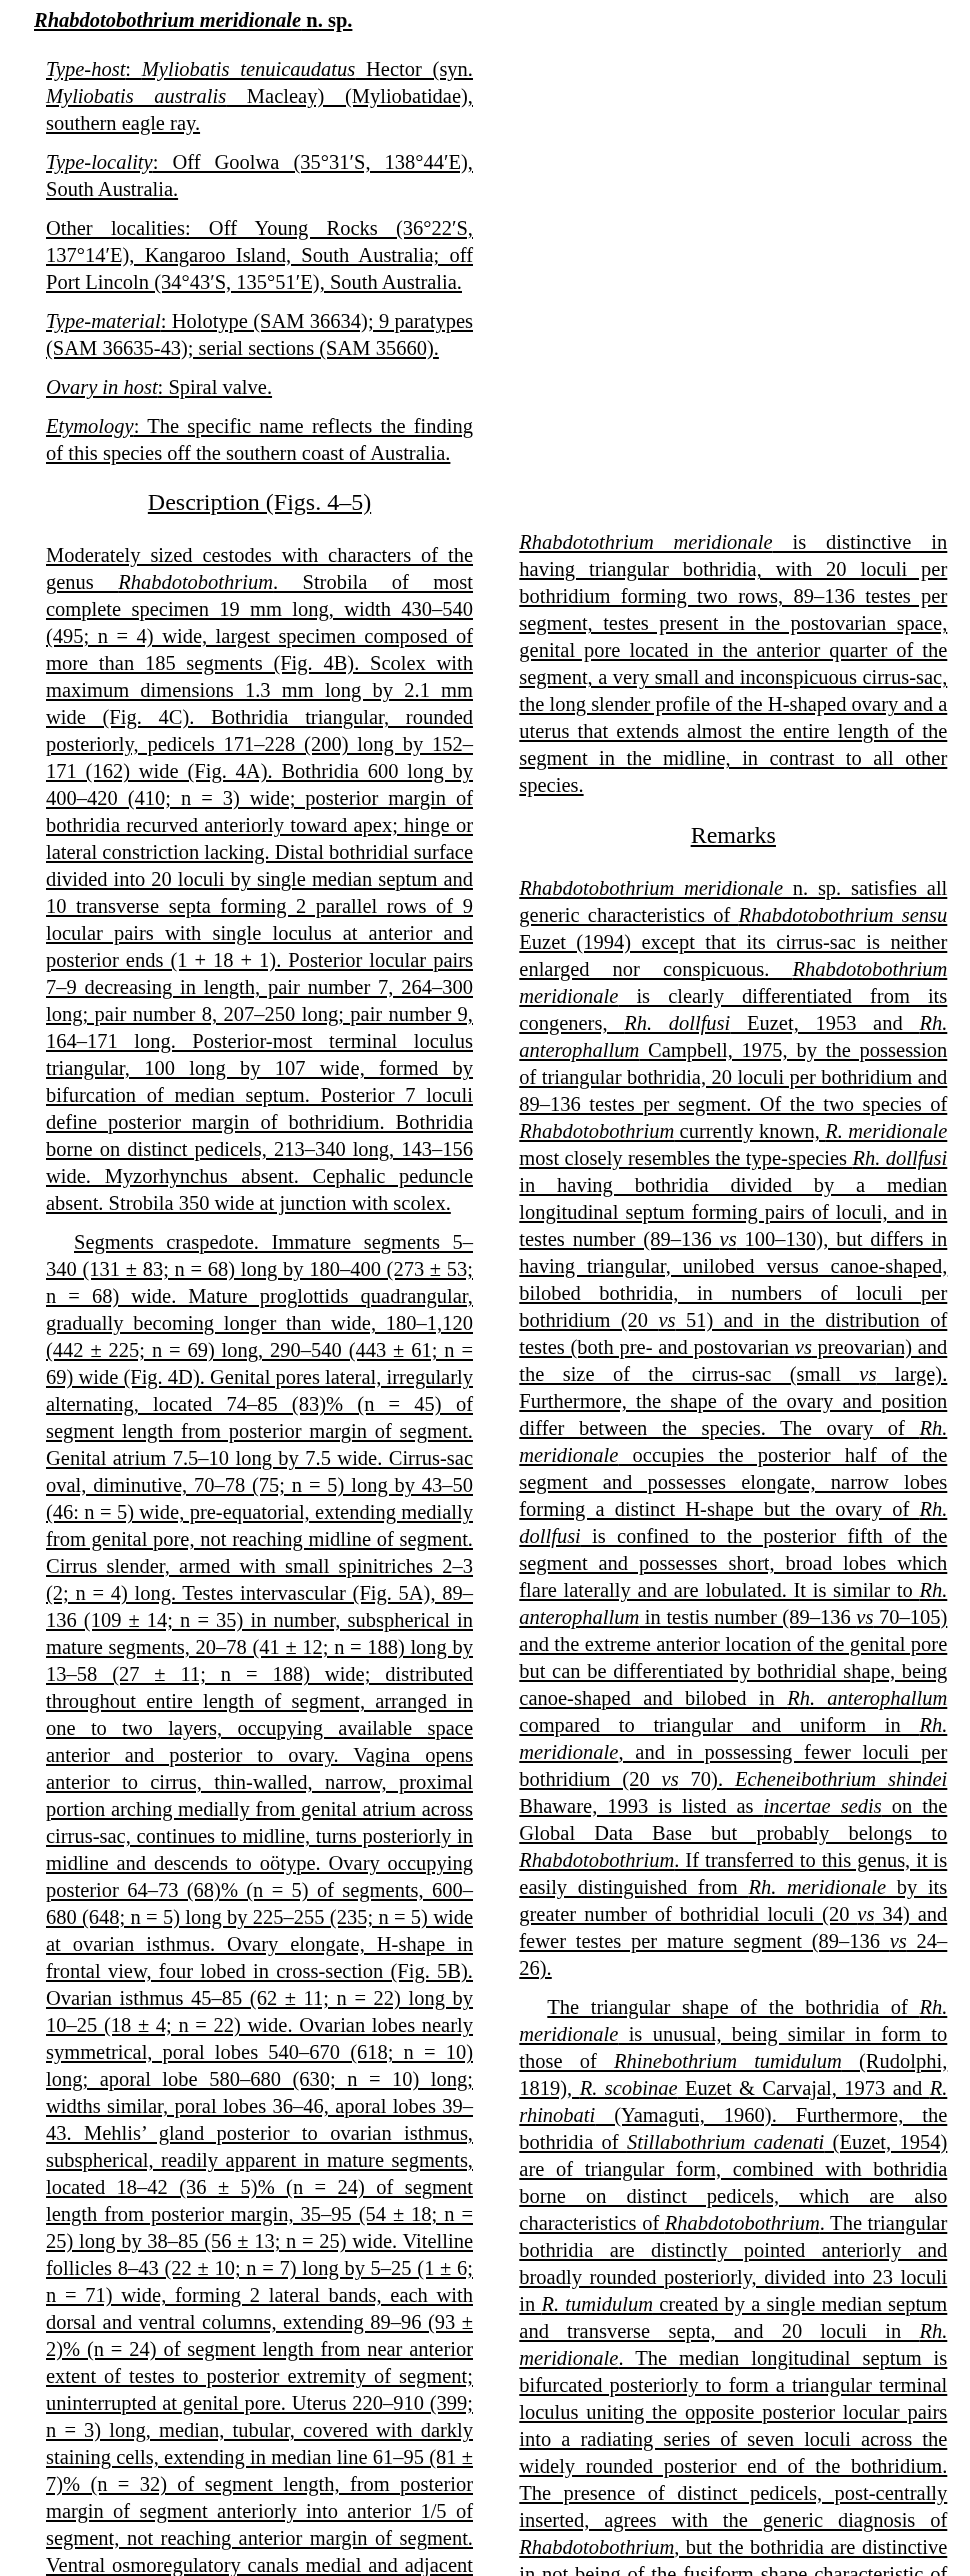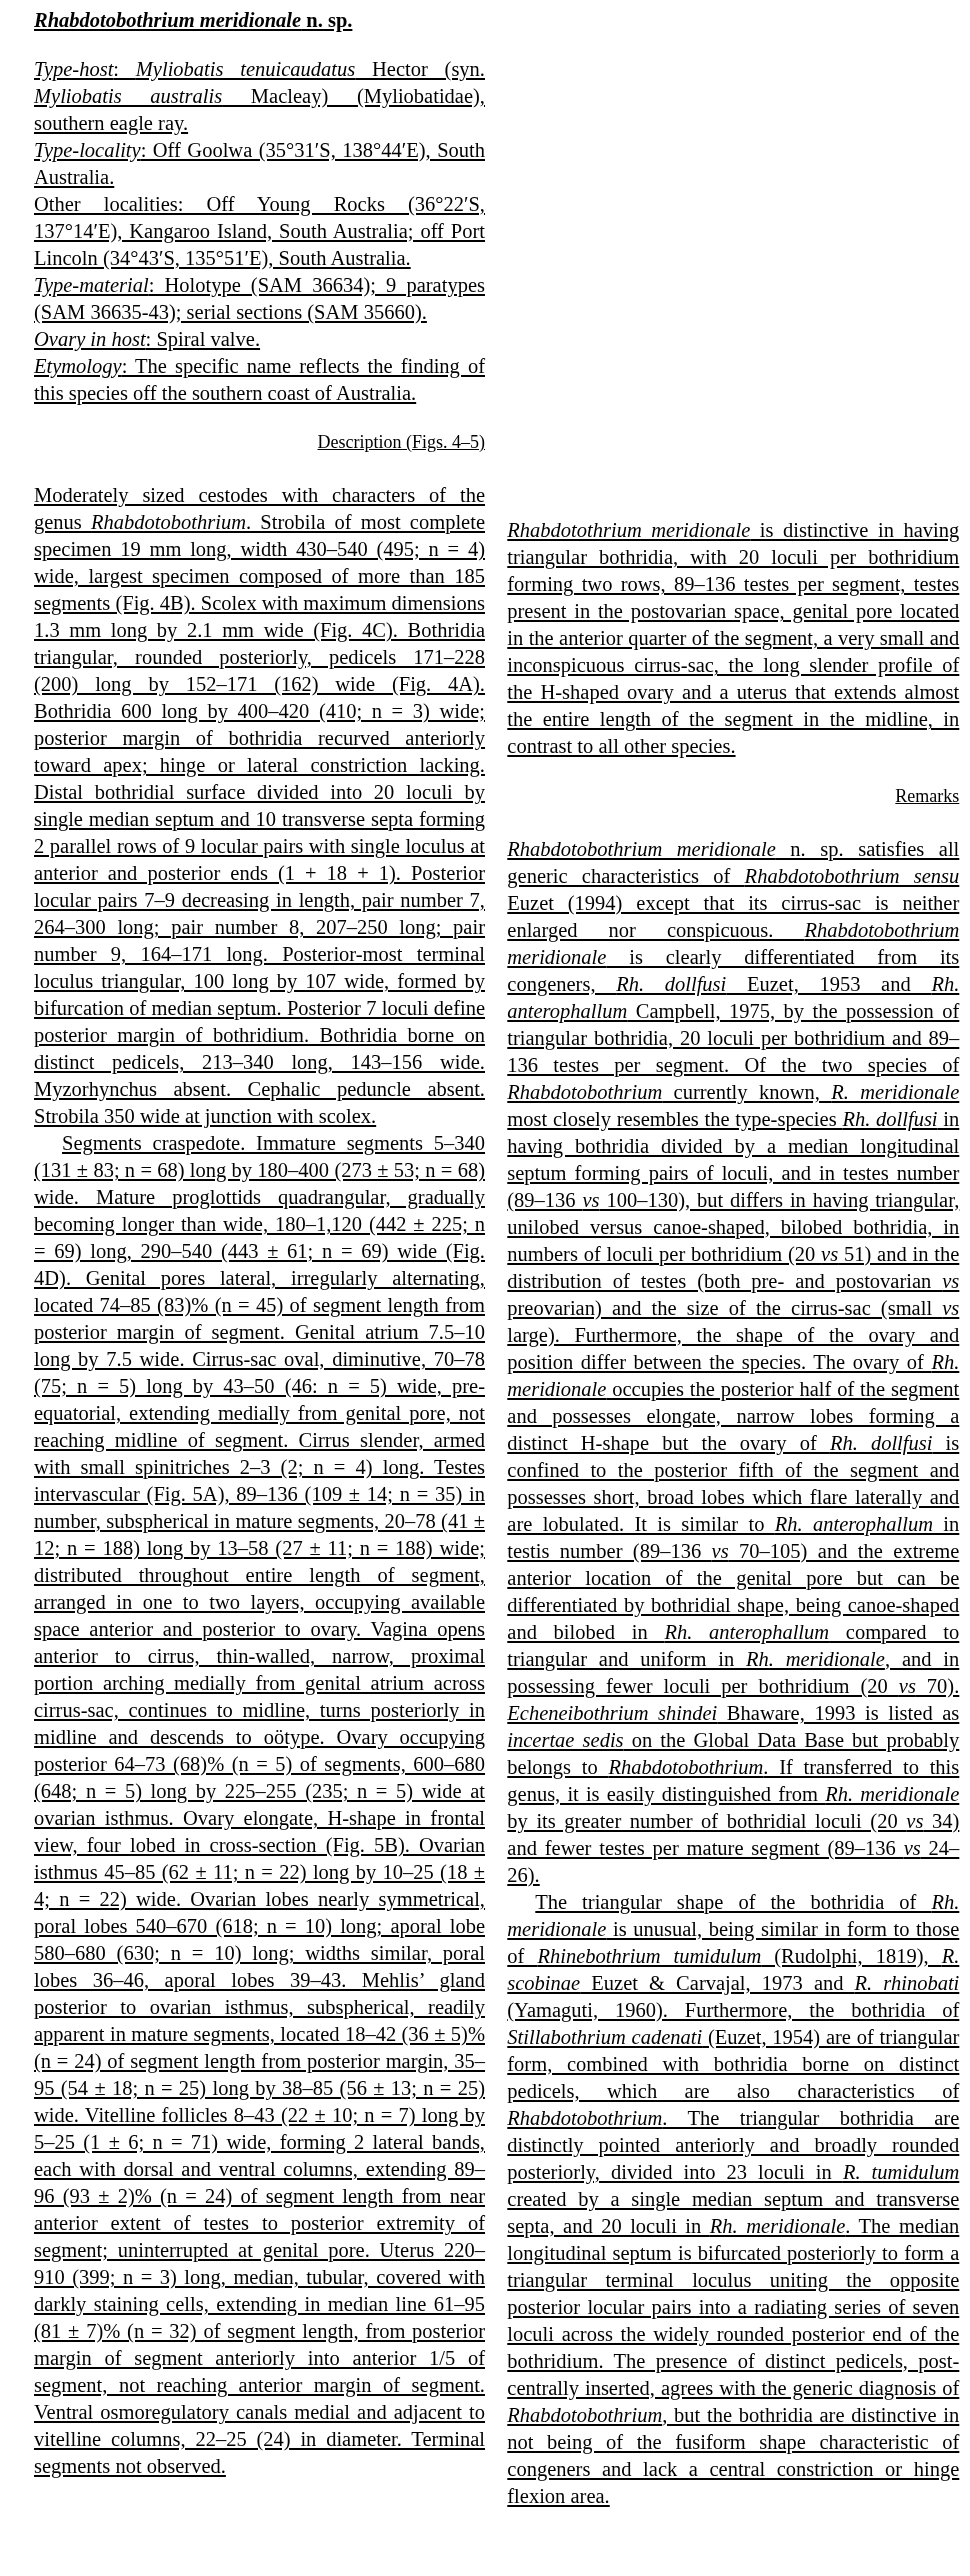--- a/index.html
+++ b/index.html
@@ -32,28 +32,28 @@
     width: 452px;
     padding-top: 510px;
     box-sizing: content-box;
   }
   p.title {
     margin: 0 0 21.4px 0;
     font-weight: bold;
     text-align: left;
   }
   h2.section-heading {
-    font-size: 18px;
+    font-size: 24px;
     font-weight: normal;
     line-height: 27px;
     margin: 22.3px 0 26px 0;
-    text-align: right;
+    text-align: center;
   }
   p.para {
-    margin: 0;
+    margin: 12px;
   }
   p.para.indent {
     text-indent: 28px;
   }
   .run-r { font-style: normal; font-weight: normal; }
   .run-i { font-style: italic; }
   .run-b { font-weight: bold; }
   .run-bi { font-weight: bold; font-style: italic; }
 </style>
 </head>

